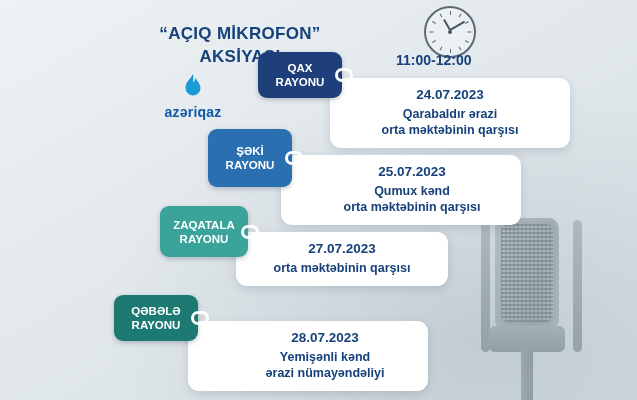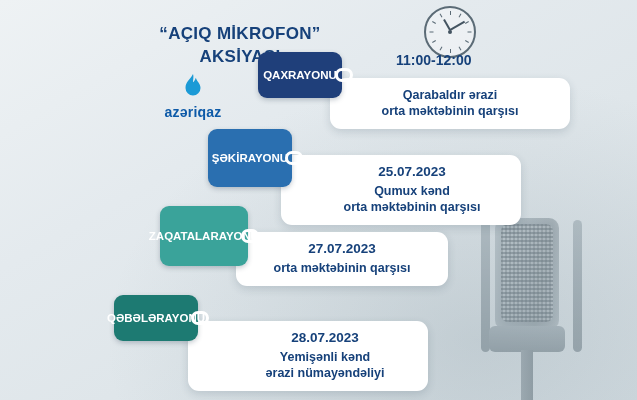--- a/index.html
+++ b/index.html
@@ -182,21 +182,21 @@
 
   .tag {
     position: absolute;
     border-radius: 9px;
     color: #ffffff;
     font-weight: bold;
     font-size: 11.5px;
     line-height: 14px;
     text-align: center;
     display: flex;
-    flex-direction: row;
+    flex-direction: column;
     justify-content: center;
     align-items: center;
     box-shadow: 0 2px 5px rgba(30,50,70,0.25);
     z-index: 3;
   }
   .tag .connector {
     position: absolute;
     right: -11px;
     top: 50%;
     margin-top: -7px;
@@ -276,40 +276,41 @@
     <div class="logo-text">azəriqaz</div>
   </div>
 
   <div class="row">
     <div class="tag" style="left:258px; top:52px; width:84px; height:46px; background:#1f3f7a;">
       <span>QAX</span>
       <span>RAYONU</span>
       <span class="connector"></span>
     </div>
     <div class="card" style="left:330px; top:78px; width:240px;">
+      <div class="date">24.07.2023</div>
       <div class="line">Qarabaldır ərazi</div>
       <div class="line">orta məktəbinin qarşısı</div>
     </div>
   </div>
 
   <div class="row">
     <div class="tag" style="left:208px; top:129px; width:84px; height:58px; background:#2a6fb0;">
       <span>ŞƏKİ</span>
       <span>RAYONU</span>
       <span class="connector"></span>
     </div>
     <div class="card" style="left:281px; top:155px; width:240px;padding-left:36px;">
       <div class="date">25.07.2023</div>
       <div class="line">Qumux kənd</div>
       <div class="line">orta məktəbinin qarşısı</div>
     </div>
   </div>
 
   <div class="row">
-    <div class="tag" style="left:160px; top:206px; width:88px; height:60px; background:#3aa39a;">
+    <div class="tag" style="left:160px; top:206px; width:88px; height:51px; background:#3aa39a;">
       <span>ZAQATALA</span>
       <span>RAYONU</span>
       <span class="connector"></span>
     </div>
     <div class="card" style="left:236px; top:232px; width:212px;">
       <div class="date">27.07.2023</div>
       <div class="line">orta məktəbinin qarşısı</div>
     </div>
   </div>
 

